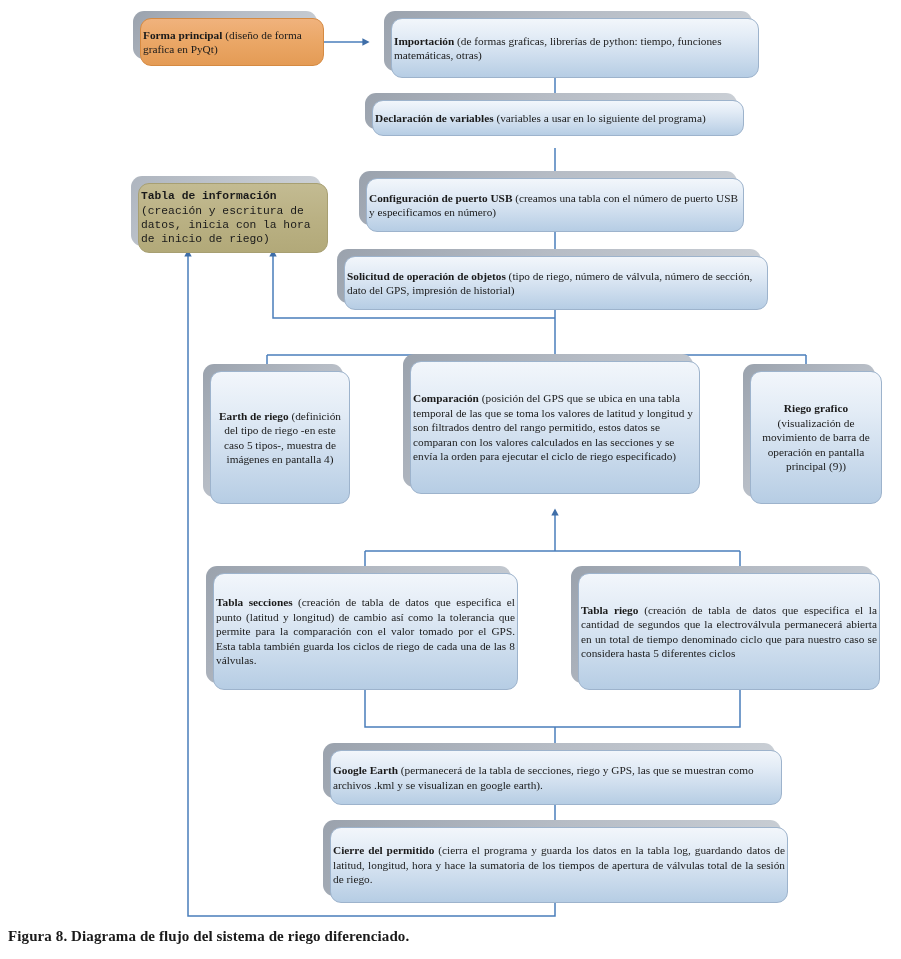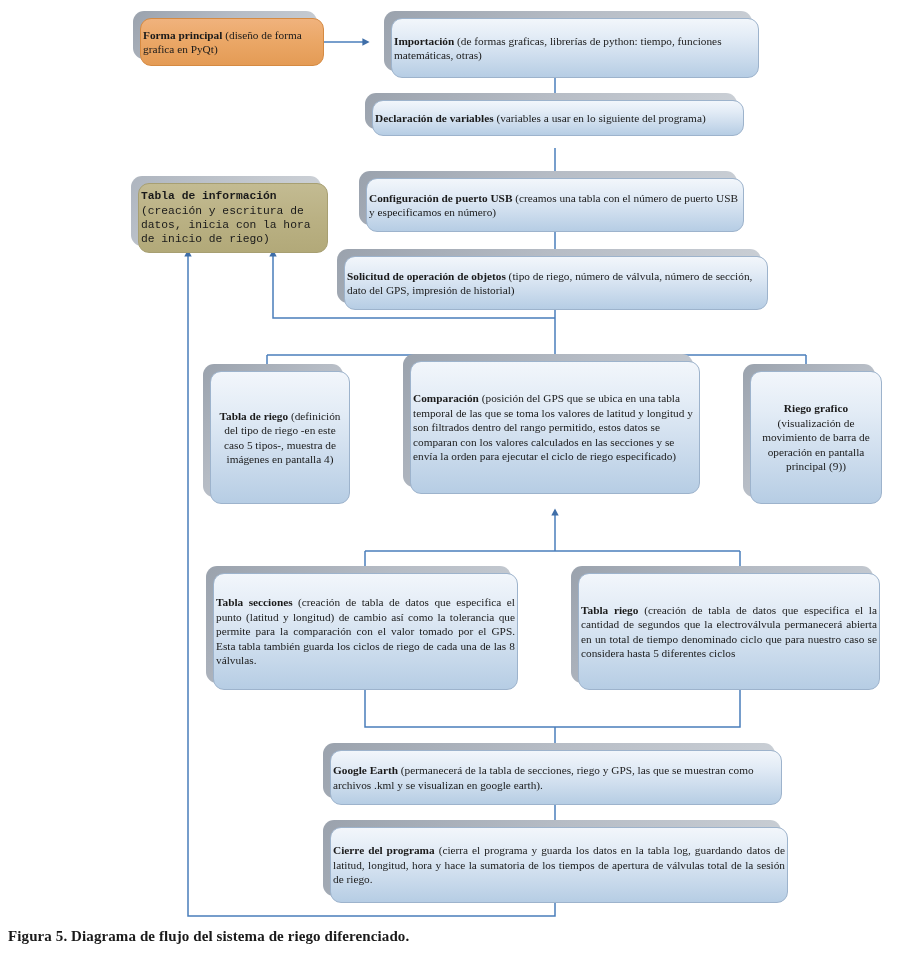--- a/index.html
+++ b/index.html
@@ -147,21 +147,21 @@
       <div class="txt">
         <b>Tabla de información</b><span> (creación y escritura de datos, inicia con la hora de inicio de riego)</span>
       </div>
     </div>
   </div>
 
   <div class="node blue center" style="left:210px;top:371px;width:140px;height:133px;">
     <div class="shadow"></div>
     <div class="body">
       <div class="txt">
-        <b>Tabla de riego</b><span> (definición del tipo de riego -en este caso 5 tipos-, muestra de imágenes en pantalla 4)</span>
+        <b>Earth de riego</b><span> (definición del tipo de riego -en este caso 5 tipos-, muestra de imágenes en pantalla 4)</span>
       </div>
     </div>
   </div>
 
   <div class="node blue" style="left:410px;top:361px;width:290px;height:133px;">
     <div class="shadow"></div>
     <div class="body">
       <div class="txt">
         <b>Comparación</b><span> (posición del GPS que se ubica en una tabla temporal de las que se toma los valores de latitud y longitud y son filtrados dentro del rango permitido, estos datos se comparan con los valores calculados en las secciones y se envía la orden para ejecutar el ciclo de riego especificado)</span>
       </div>
@@ -201,20 +201,20 @@
       <div class="txt">
         <b>Google Earth</b><span> (permanecerá de la tabla de secciones, riego y GPS, las que se muestran como archivos .kml y se visualizan en google earth).</span>
       </div>
     </div>
   </div>
 
   <div class="node blue just" style="left:330px;top:827px;width:458px;height:76px;">
     <div class="shadow"></div>
     <div class="body">
       <div class="txt">
-        <b>Cierre del programa</b><span> (cierra el programa y guarda los datos en la tabla log, guardando datos de latitud, longitud, hora y hace la sumatoria de los tiempos de apertura de válvulas total de la sesión de riego.</span>
-      </div>
-    </div>
-  </div>
-
-  <div id="caption">Figura 5. Diagrama de flujo del sistema de riego diferenciado.</div>
+        <b>Cierre del permitido</b><span> (cierra el programa y guarda los datos en la tabla log, guardando datos de latitud, longitud, hora y hace la sumatoria de los tiempos de apertura de válvulas total de la sesión de riego.</span>
+      </div>
+    </div>
+  </div>
+
+  <div id="caption">Figura 8. Diagrama de flujo del sistema de riego diferenciado.</div>
 
 </div>
 
 </body></html>

